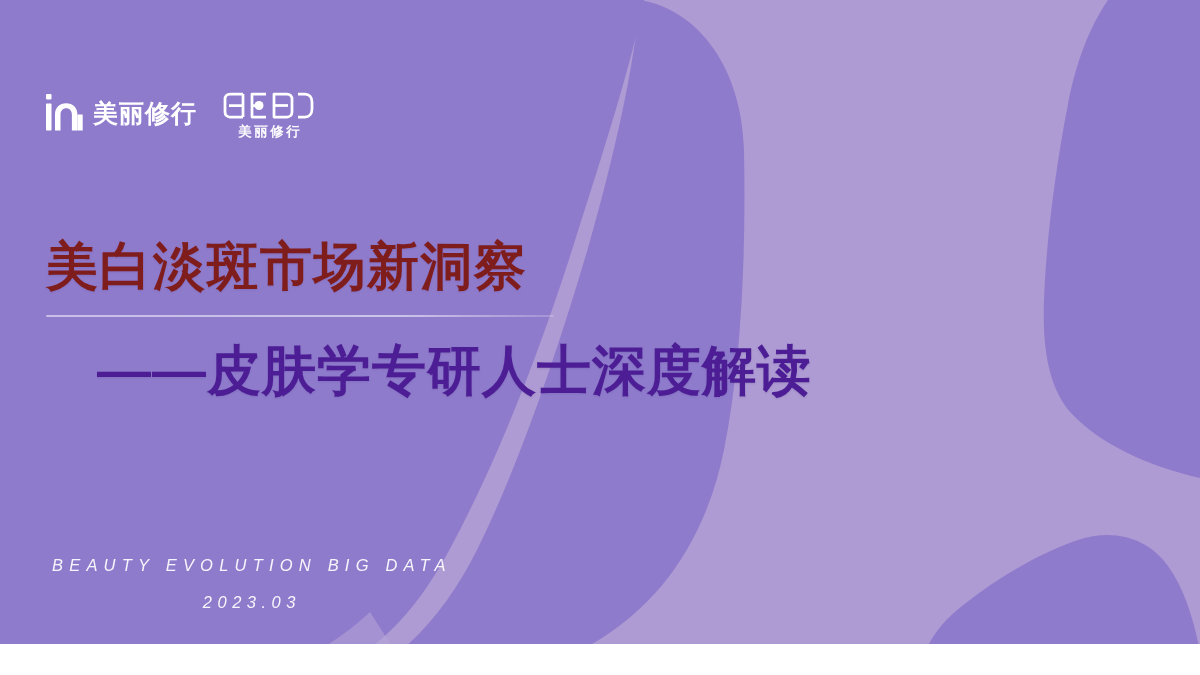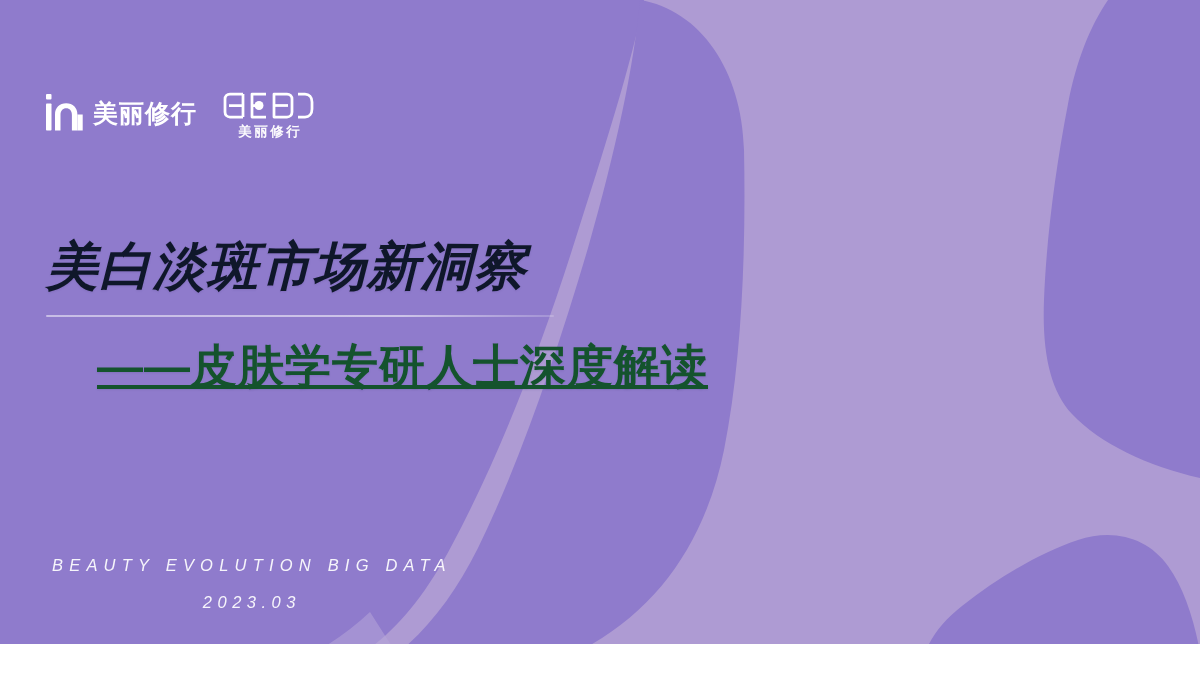--- a/index.html
+++ b/index.html
@@ -84,52 +84,50 @@
 
   
   .title-block {
     position: absolute;
     left: 46px;
     top: 236px;
     width: 800px;
   }
 
   .main-title {
-    color: #0f172a;
+    color: #7f1d1d;
     font-size: 52px;
     font-weight: 700;
     letter-spacing: 1.5px;
     line-height: 1.18;
     white-space: nowrap;
     text-shadow: 0 1px 2px rgba(80,60,130,0.18);
-    font-style: italic;
   }
 
   .title-rule {
     width: 508px;
     height: 2px;
     margin-top: 18px;
     background: linear-gradient(to right,
                 rgba(255,255,255,0.50) 0%,
                 rgba(255,255,255,0.55) 70%,
                 rgba(255,255,255,0.18) 100%);
     border-radius: 1px;
   }
 
   .sub-title {
     margin-top: 22px;
     margin-left: 51px;
-    color: #14532d;
-    font-size: 46px;
+    color: #4c1d95;
+    font-size: 54px;
     font-weight: 700;
     letter-spacing: 1px;
     line-height: 1.18;
     white-space: nowrap;
     text-shadow: 0 1px 2px rgba(80,60,130,0.18);
-    text-decoration: underline;
   }
 
   
   .footer-block {
     position: absolute;
     left: 52px;
     top: 557px;
     font-style: italic;
   }
 

